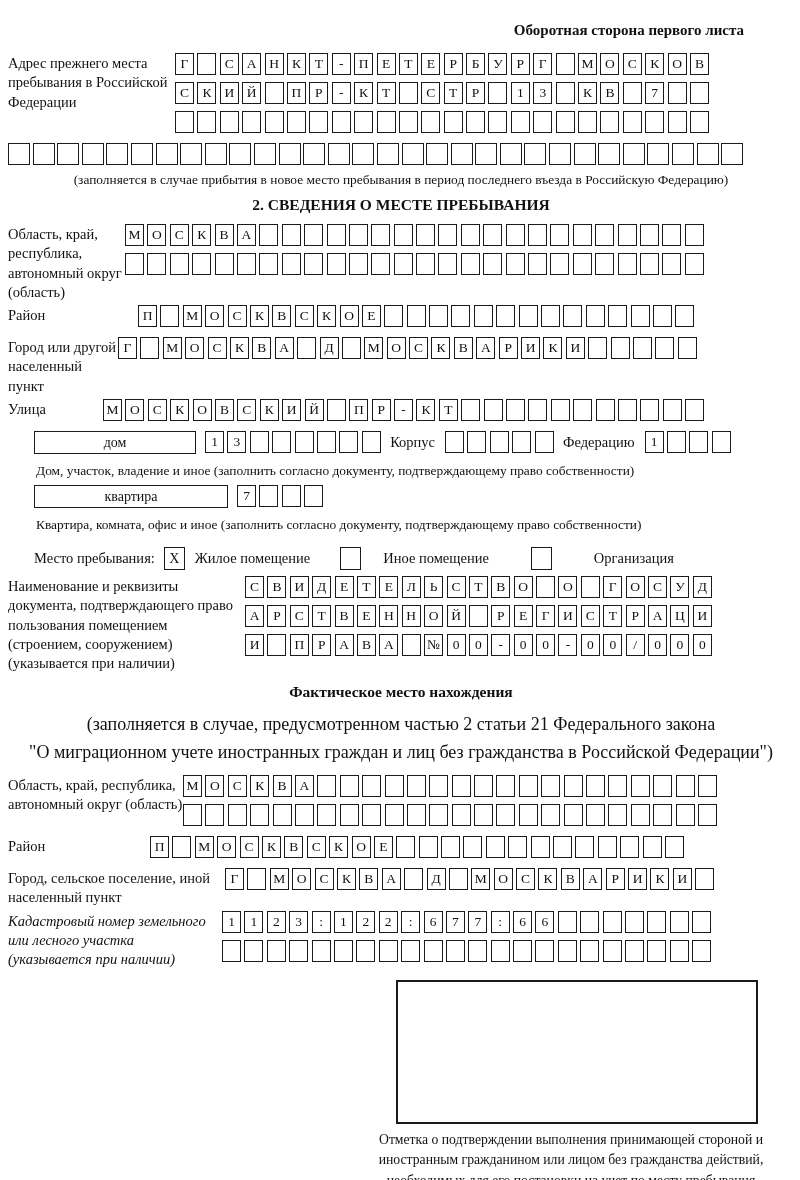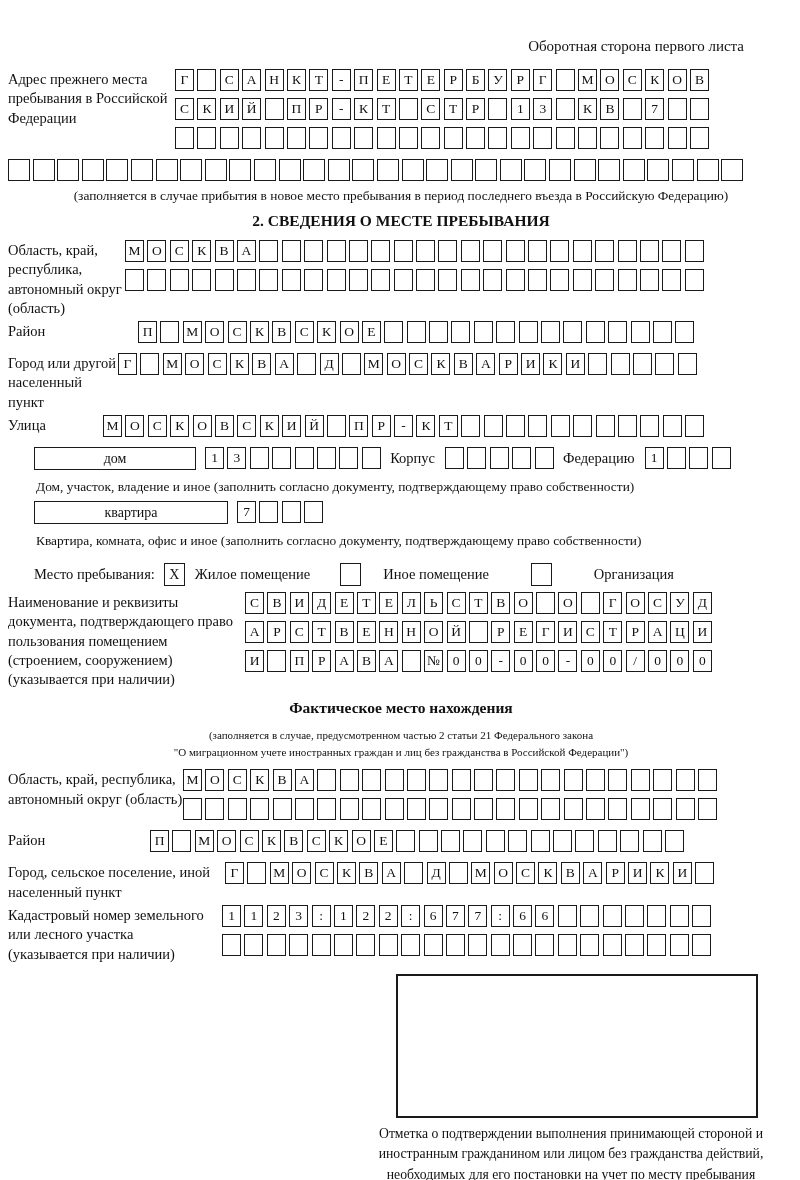--- a/index.html
+++ b/index.html
@@ -5,21 +5,21 @@
   html,body { margin:0; padding:0; background:#ffffff; }
   body {
     width:800px; height:1180px;
     color:#111;
     font-family:"Liberation Serif", serif;
     font-size:14.5px;
     overflow:hidden;
   }
   .page { padding:6px 6px 0 8px; }
 
-  .top-note { text-align:right; padding-right:50px; margin-top:32px; margin-bottom:14px; font-size:15px; }
+  .top-note { text-align:right; padding-right:50px; margin-top:16px; margin-bottom:14px; font-size:15px;font-weight:bold; }
 
   
   .boxrow { white-space:nowrap; height:24px; margin-bottom:5px; }
   .cell {
     display:inline-block; box-sizing:content-box;
     width:17px; height:20px; border:1.6px solid #1a1a1a; margin-right:3.4px;
     text-align:center; line-height:20px; font-size:13.5px; vertical-align:top;
     background:#fff;
   }
   .wide .cell { width:20px; margin-right:2.6px; }
@@ -29,21 +29,21 @@
 
   .w-prev   { width:167px; }
   .w-obl    { width:117px; }
   .w-raion  { width:130px; }
   .w-gorod  { width:110px; }
   .w-ulitsa { width:95px;  }
   .w-doc    { width:237px; padding-right:6px; box-sizing:border-box;}
   .w-fobl   { width:175px; }
   .w-fraion { width:142px; }
   .w-fgorod { width:217px; padding-right:8px; box-sizing:border-box;}
-  .w-kad    { width:214px; padding-right:10px; box-sizing:border-box;}
+  .w-kad    { width:214px; padding-right:10px; box-sizing:border-box;font-style:italic;}
 
   .caption  { font-size:13.4px; margin:0 0 6px 0; }
   .caption.center { text-align:center; }
   .caption.indent { margin-left:28px; }
 
   .sec-title { text-align:center; font-weight:bold; font-size:15.5px; margin:8px 0 10px 0; }
 
   
   .inline-row { display:flex; align-items:flex-start; margin:2px 0 3px 26px; }
   .label-box {
@@ -54,21 +54,21 @@
   .label-box.kv  { width:192px; }
   .inline-cap { margin:3px 10px 0 6px; }
 
   
   .chk-row { display:flex; align-items:center; margin:14px 0 2px 26px; }
   .chk {
     display:inline-block; width:19px; height:21px; border:1.6px solid #1a1a1a;
     text-align:center; line-height:21px; font-size:14px; background:#fff;
   }
 
-  .fact-captions { text-align:center; font-size:11px; line-height:1.55; margin-bottom:8px; }
+  .fact-captions { text-align:center; font-size:18px; line-height:1.55; margin-bottom:8px; }
 
   .stamp-box {
     margin:10px 0 0 388px; width:358px; height:140px;
     border:2px solid #1a1a1a; background:#fff;
   }
   .stamp-caption {
     width:446px; margin:6px 0 0 340px;
     text-align:center; font-size:13.7px; line-height:1.5;
   }
 </style>

